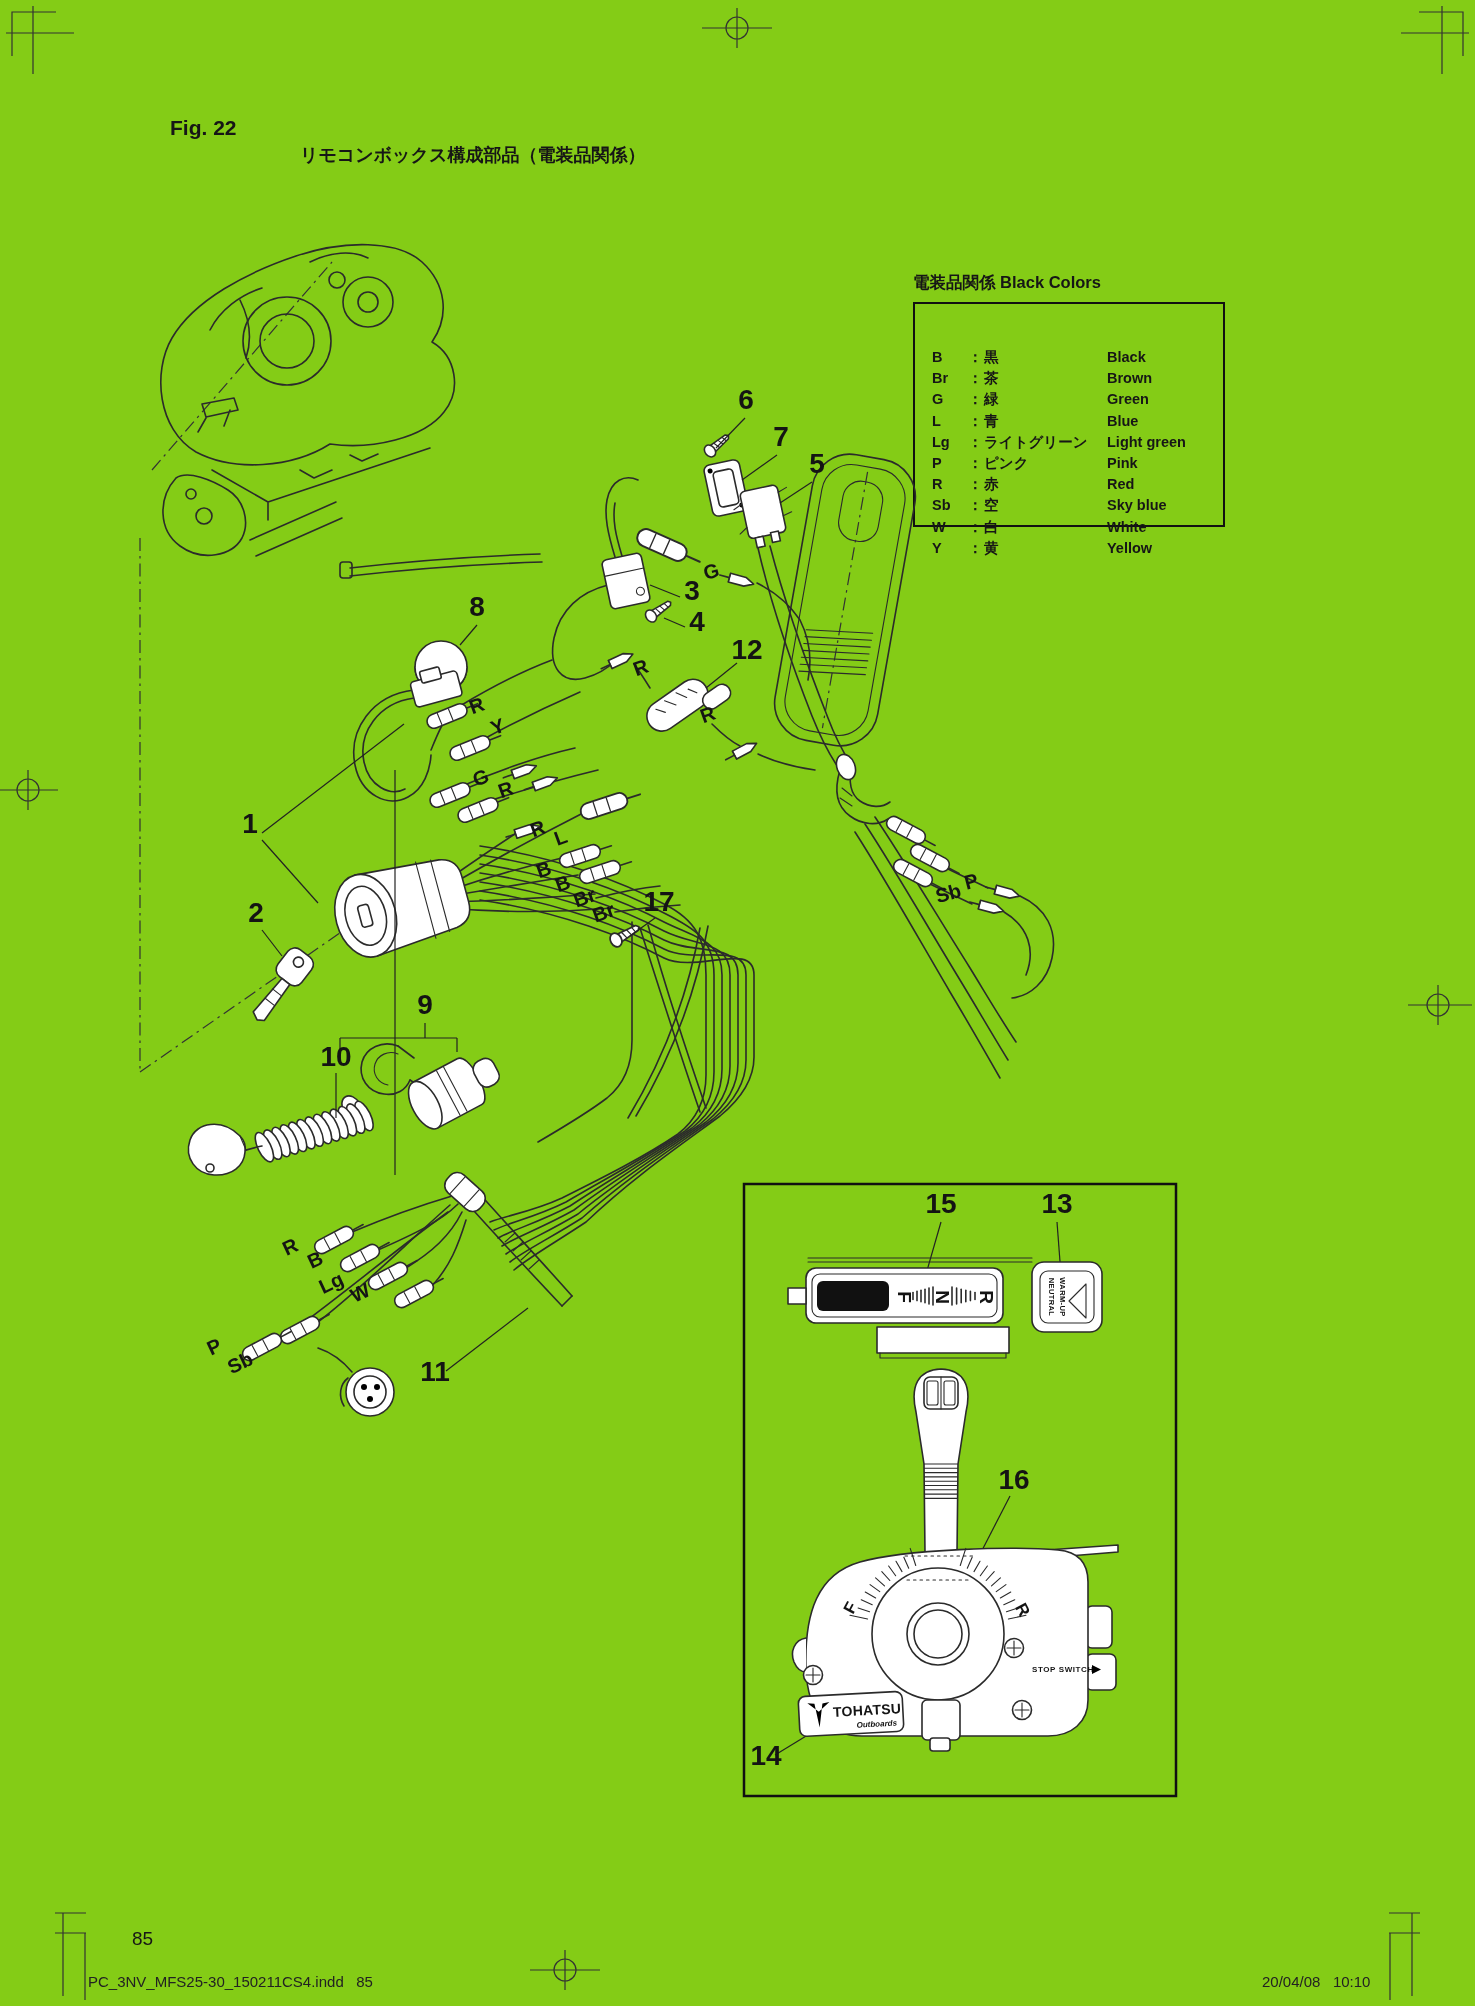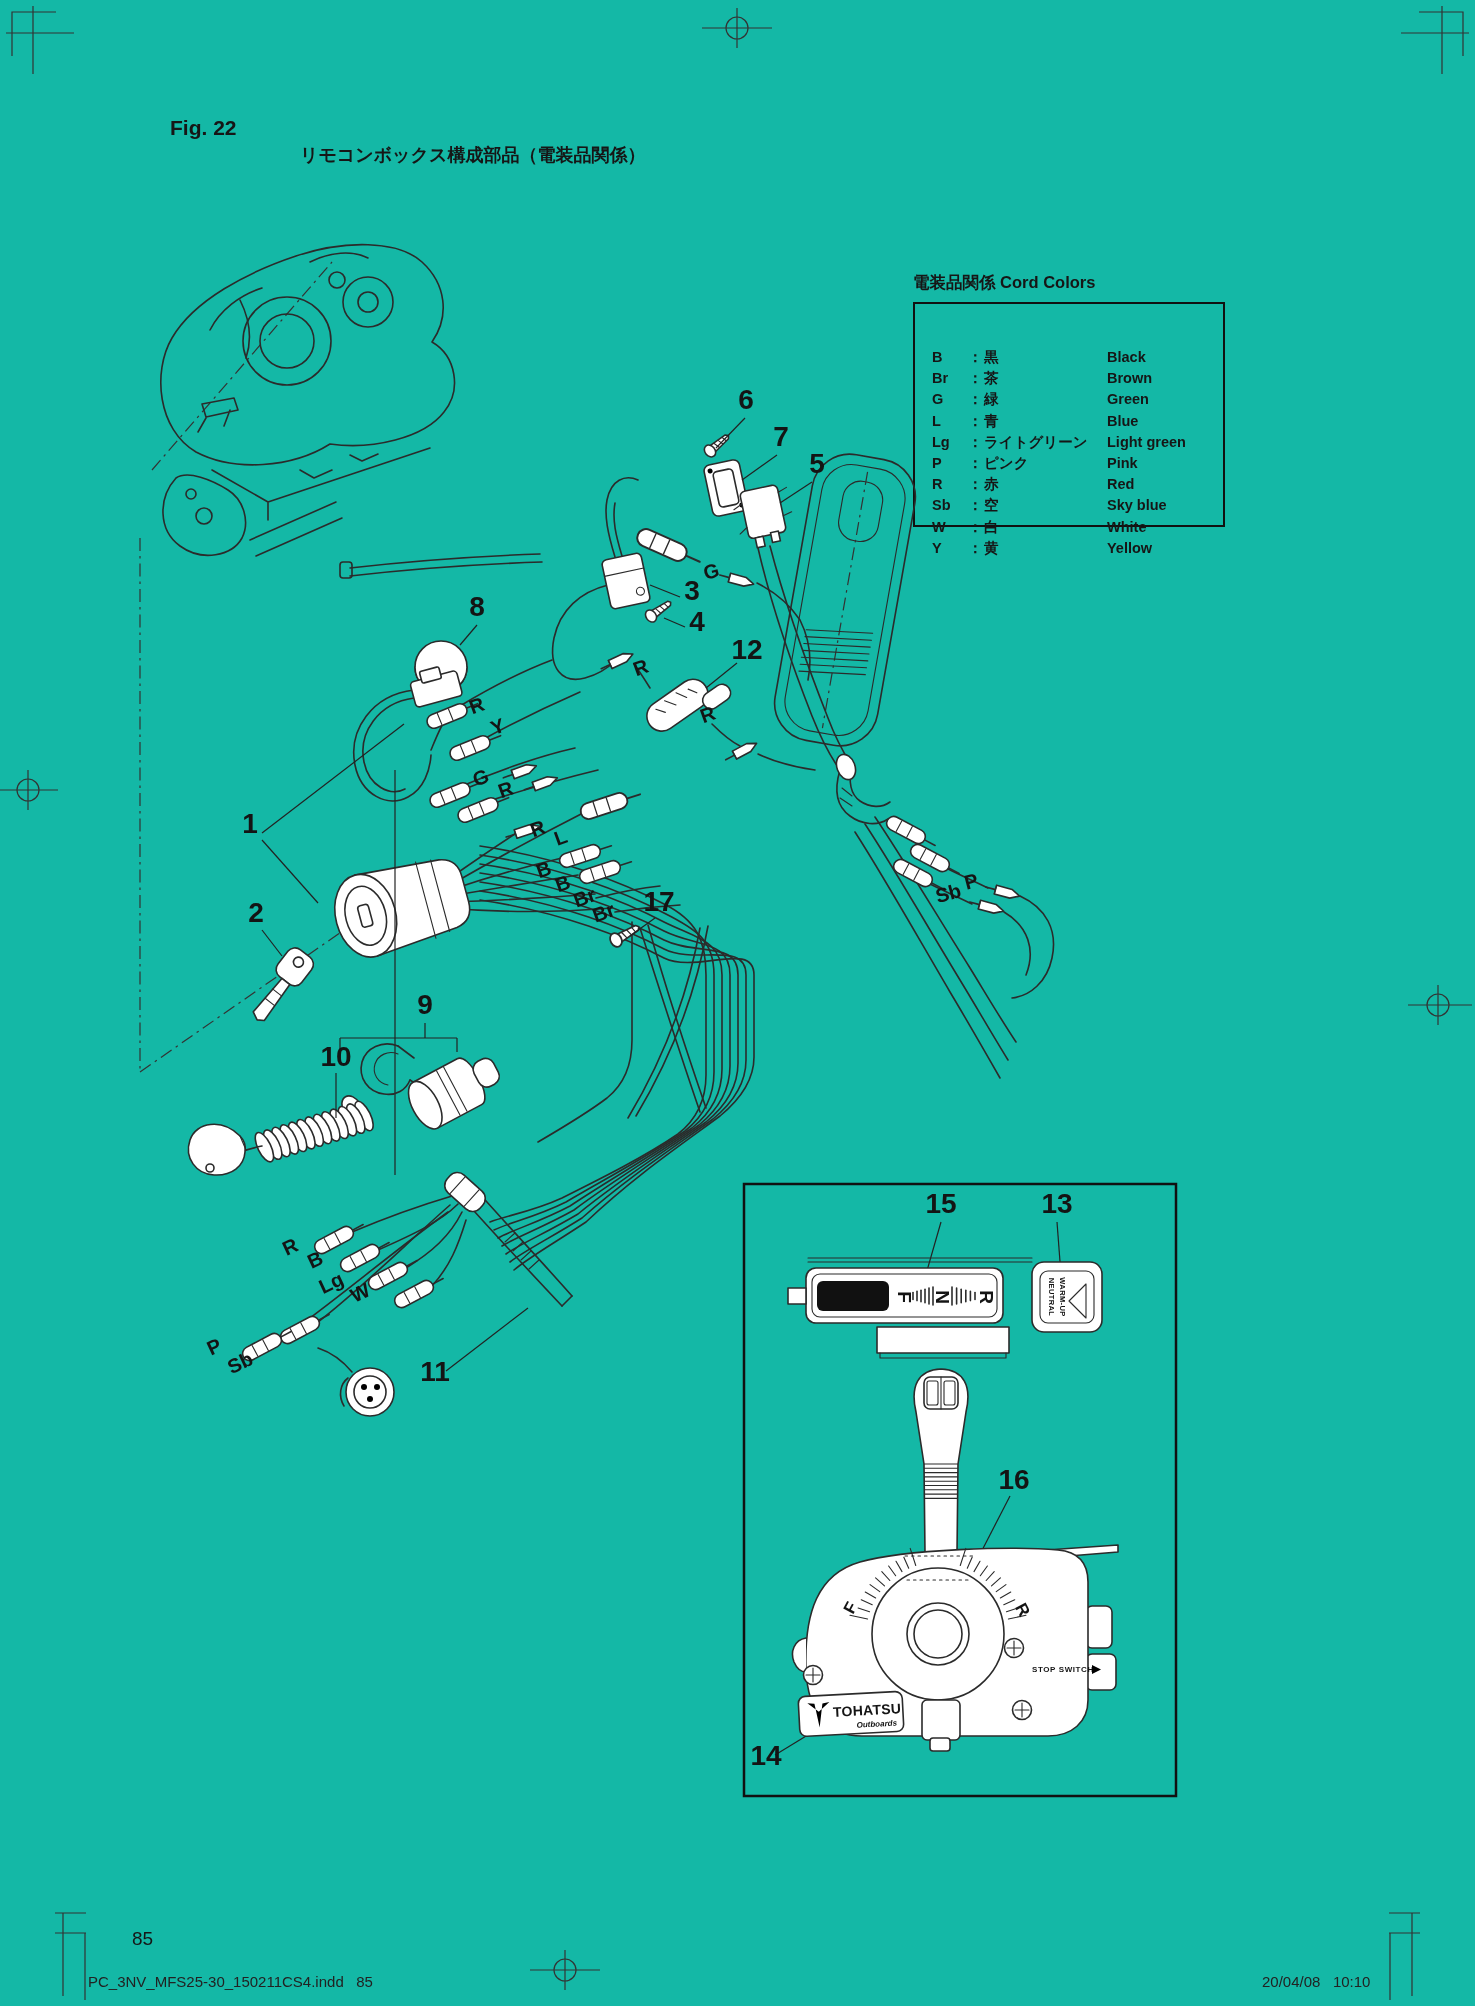--- a/index.html
+++ b/index.html
@@ -1,16 +1,16 @@
 <!DOCTYPE html>
 <html><head>
 <meta charset="utf-8">
 <style>
   html,body{margin:0;padding:0;background:#e8e8e8;}
-  .page{position:relative;width:1475px;height:2006px;background:#14b8a6;
+  .page{position:relative;width:1475px;height:2006px;background:#84cc16;
         font-family:"Liberation Sans",sans-serif;color:#161616;overflow:hidden;margin:0 auto;}
   .abs{position:absolute;white-space:pre;}
   .fig-label{left:170px;top:116px;font-size:21px;font-weight:700;}
   .title{left:300px;top:116px;font-size:21px;font-weight:700;letter-spacing:.2px;}
   .subtitle{left:300px;top:143px;font-size:18px;font-weight:700;text-align:right;}
   .cc-title{left:913px;top:272px;font-size:16.5px;font-weight:700;}
   .cc-box{left:913px;top:302px;width:312px;height:225px;border:2px solid #111;box-sizing:border-box;padding:7px 0 0 0;}
   .cc-row{display:grid;grid-template-columns:36px 16px 1fr 106px;padding:0 10px 0 17px;
           line-height:21.2px;font-size:14.5px;font-weight:700;}
   .page-number{left:108px;top:1928px;font-size:19px;margin-left:24px;}
@@ -34,21 +34,21 @@
   .crop{fill:none;stroke:#333;stroke-width:1.2;}
 </style>
 </head>
 <body>
 
 <div class="page">
 
   <div class="abs fig-label">Fig. 22</div>
   <div class="abs subtitle">リモコンボックス構成部品（電装品関係）</div>
 
-  <div class="abs cc-title"><span>電装品関係</span> <span>Cord Colors</span></div>
+  <div class="abs cc-title"><span>電装品関係</span> <span>Black Colors</span></div>
   <div class="abs cc-box">
     <div><div class="cc-row"><span class="cc-code">B</span><span class="cc-sep">：</span><span class="cc-jp">黒</span><span class="cc-en">Black</span></div><div class="cc-row"><span class="cc-code">Br</span><span class="cc-sep">：</span><span class="cc-jp">茶</span><span class="cc-en">Brown</span></div><div class="cc-row"><span class="cc-code">G</span><span class="cc-sep">：</span><span class="cc-jp">緑</span><span class="cc-en">Green</span></div><div class="cc-row"><span class="cc-code">L</span><span class="cc-sep">：</span><span class="cc-jp">青</span><span class="cc-en">Blue</span></div><div class="cc-row"><span class="cc-code">Lg</span><span class="cc-sep">：</span><span class="cc-jp">ライトグリーン</span><span class="cc-en">Light green</span></div><div class="cc-row"><span class="cc-code">P</span><span class="cc-sep">：</span><span class="cc-jp">ピンク</span><span class="cc-en">Pink</span></div><div class="cc-row"><span class="cc-code">R</span><span class="cc-sep">：</span><span class="cc-jp">赤</span><span class="cc-en">Red</span></div><div class="cc-row"><span class="cc-code">Sb</span><span class="cc-sep">：</span><span class="cc-jp">空</span><span class="cc-en">Sky blue</span></div><div class="cc-row"><span class="cc-code">W</span><span class="cc-sep">：</span><span class="cc-jp">白</span><span class="cc-en">White</span></div><div class="cc-row"><span class="cc-code">Y</span><span class="cc-sep">：</span><span class="cc-jp">黄</span><span class="cc-en">Yellow</span></div></div>
   </div>
 
   <svg id="diagram-svg" width="1475" height="2006" viewBox="0 0 1475 2006">
     <defs>
       <g id="conn-f">
         <line class="ln" x1="20" y1="0" x2="33" y2="0"></line>
         <rect class="fw" x="-21" y="-7" width="42" height="14" rx="7"></rect>
         <line class="ln thin" x1="-8" y1="-6" x2="-8" y2="6"></line>

